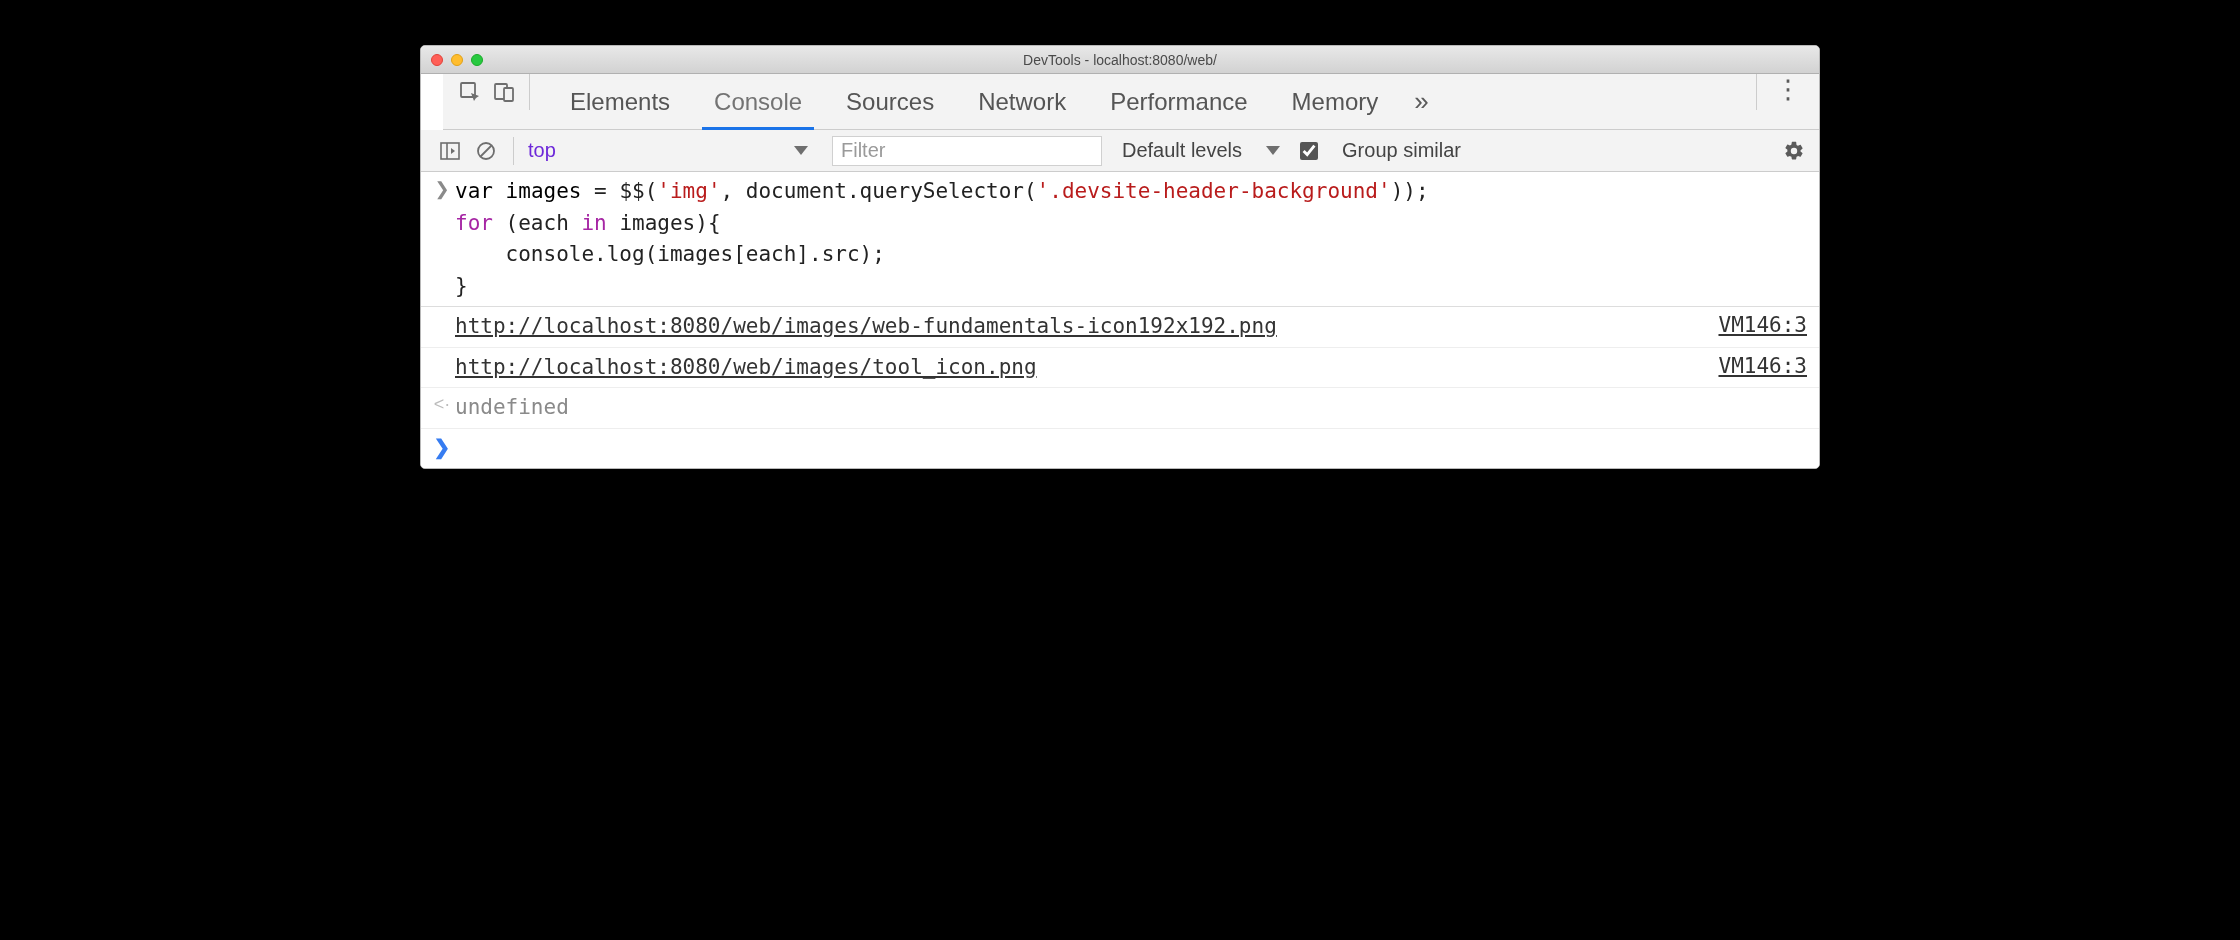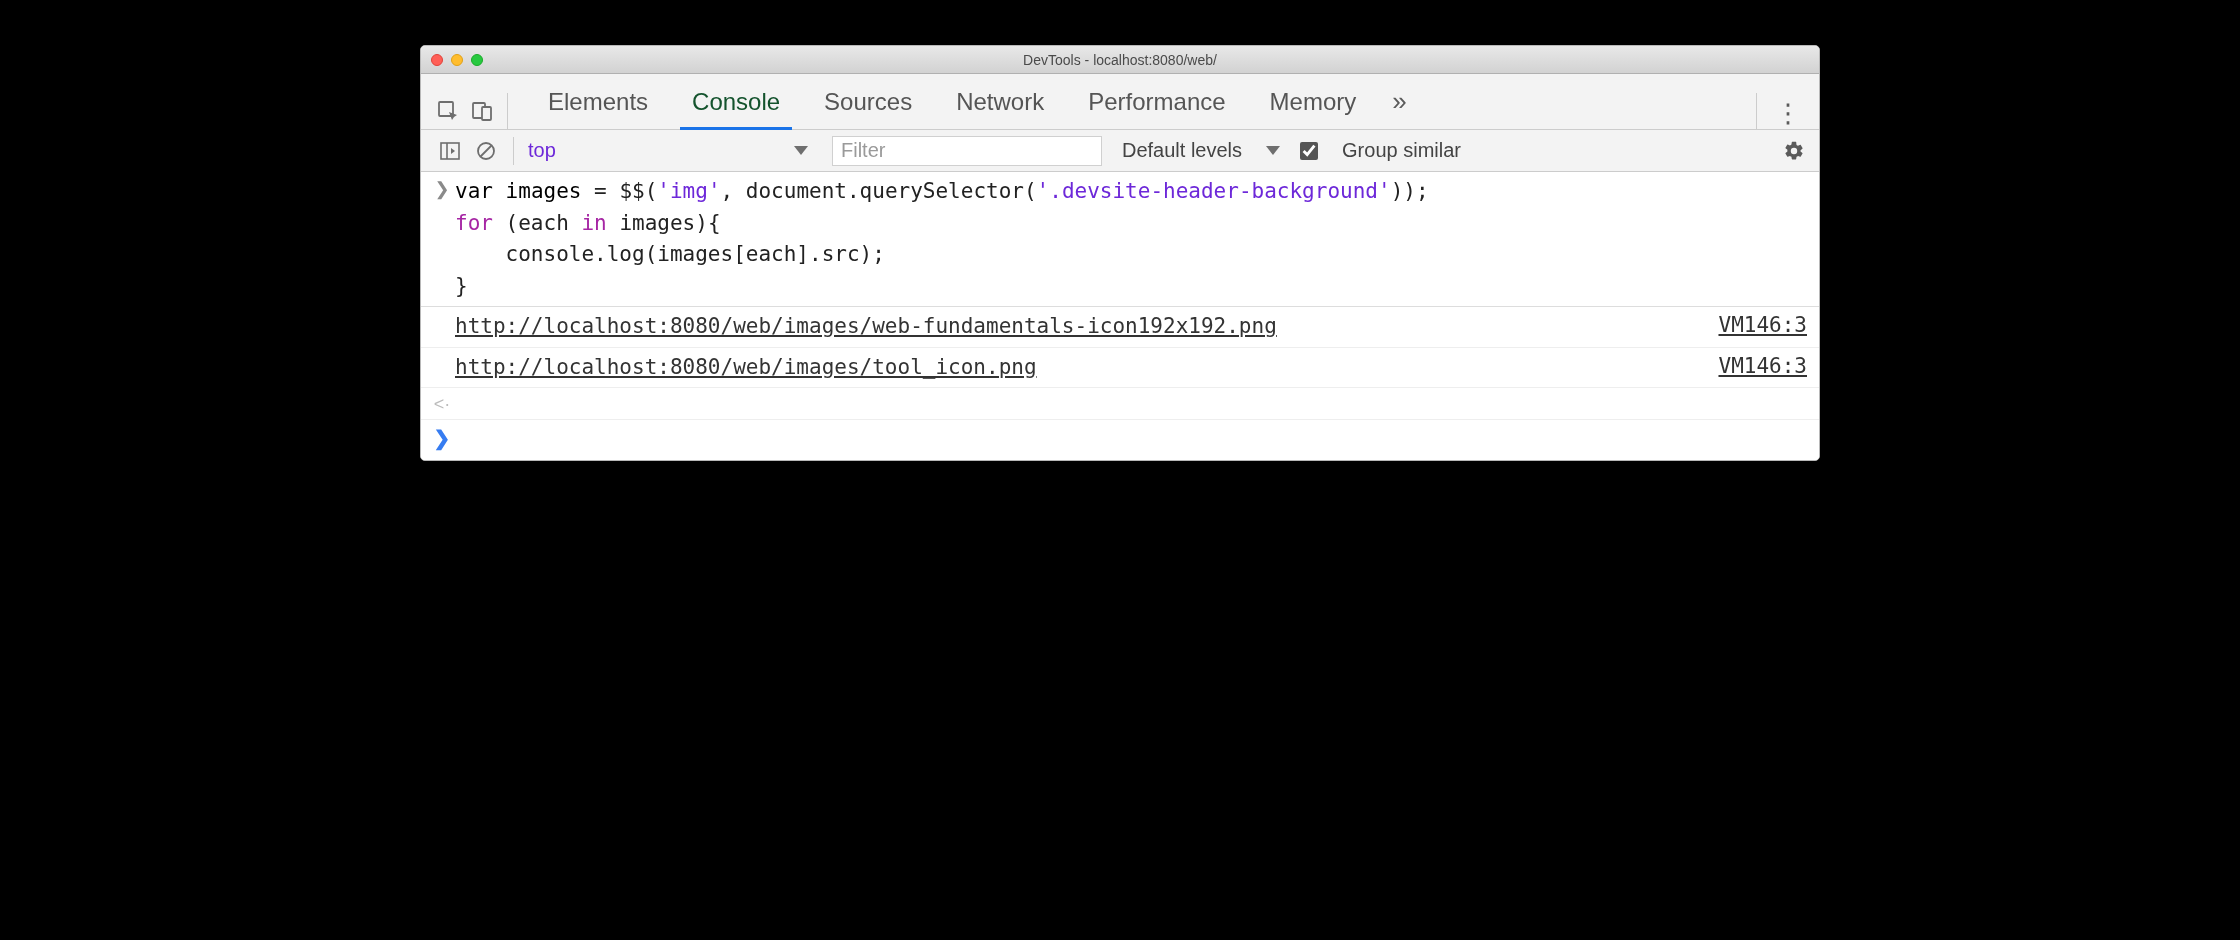--- a/index.html
+++ b/index.html
@@ -42,25 +42,26 @@
   .title {
     position: absolute;
     left: 0; right: 0;
     text-align: center;
     font-size: 14px;
     color: #4a4a4a;
     pointer-events: none;
   }
   .main-tabs {
     display: flex;
-    align-items: flex-end;
+    align-items: flex-start;
     height: 56px;
     border-bottom: 1px solid #ccc;
     background: #f3f3f3;
     padding: 0 6px;
+    margin-left: 22px;
   }
   .left-icons {
     display: flex;
     align-items: center;
     gap: 4px;
     padding: 0 10px 0 6px;
     border-right: 1px solid #ccc;
     height: 36px;
   }
   .icon {
@@ -82,21 +83,21 @@
     font-size: 24px;
     color: #555;
     padding: 0 22px;
     height: 100%;
     display: flex;
     align-items: center;
     cursor: pointer;
     position: relative;
   }
   .tab.active {
-    color: #14532d;
+    color: #737373;
   }
   .tab.active::after {
     content: '';
     position: absolute;
     left: 10px; right: 10px; bottom: -1px;
     height: 3px;
     background: #1a73e8;
   }
   .more { font-size: 26px; color: #5a5a5a; padding: 0 14px; cursor: pointer; }
   .spacer { flex: 1; }
@@ -192,21 +193,21 @@
     padding-top: 2px;
   }
   .url-link {
     color: #333;
     text-decoration: underline;
     cursor: pointer;
   }
   .kw-decl { color: #000000; }
   .kw-ctrl { color: #a626a4; }
   .ident { color: #000000; text-align: right; }
-  .str { color: #6d28d9; text-align: center; }
+  .str { color: #b91c1c; text-align: center; }
   .plain { color: #222; }
   .undefined-row { color: #8a8a8a; border-bottom: 1px solid #eee; }
 </style>
 </head>
 <body>
 
 <div class="window">
 
   <div class="titlebar">
     <div class="traffic">
@@ -300,20 +301,21 @@
     </div>
 
     <div class="row">
       <div class="gutter"></div>
       <div class="content"><span class="url-link">http://localhost:8080/web/images/tool_icon.png</span></div>
       <div class="source-link">VM146:3</div>
     </div>
 
     <div class="row undefined-row">
       <div class="gutter" style="color:#bbb">&lt;·</div>
+      <div class="content">undefined</div>
     </div>
 
     <div class="row" style="border-bottom:none">
       <div class="gutter prompt">❯</div>
       <div class="content">&nbsp;</div>
     </div>
 
   </div>
 
 </div>

